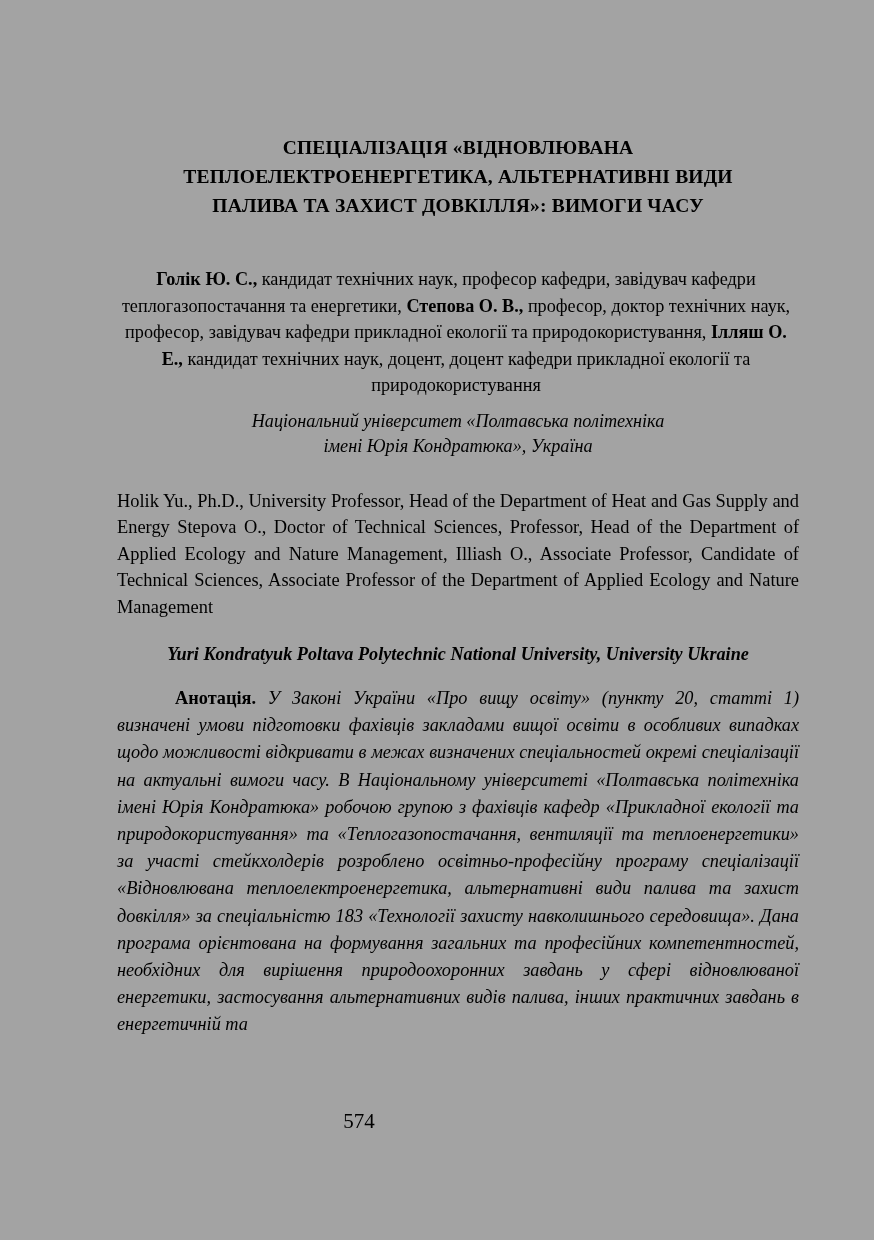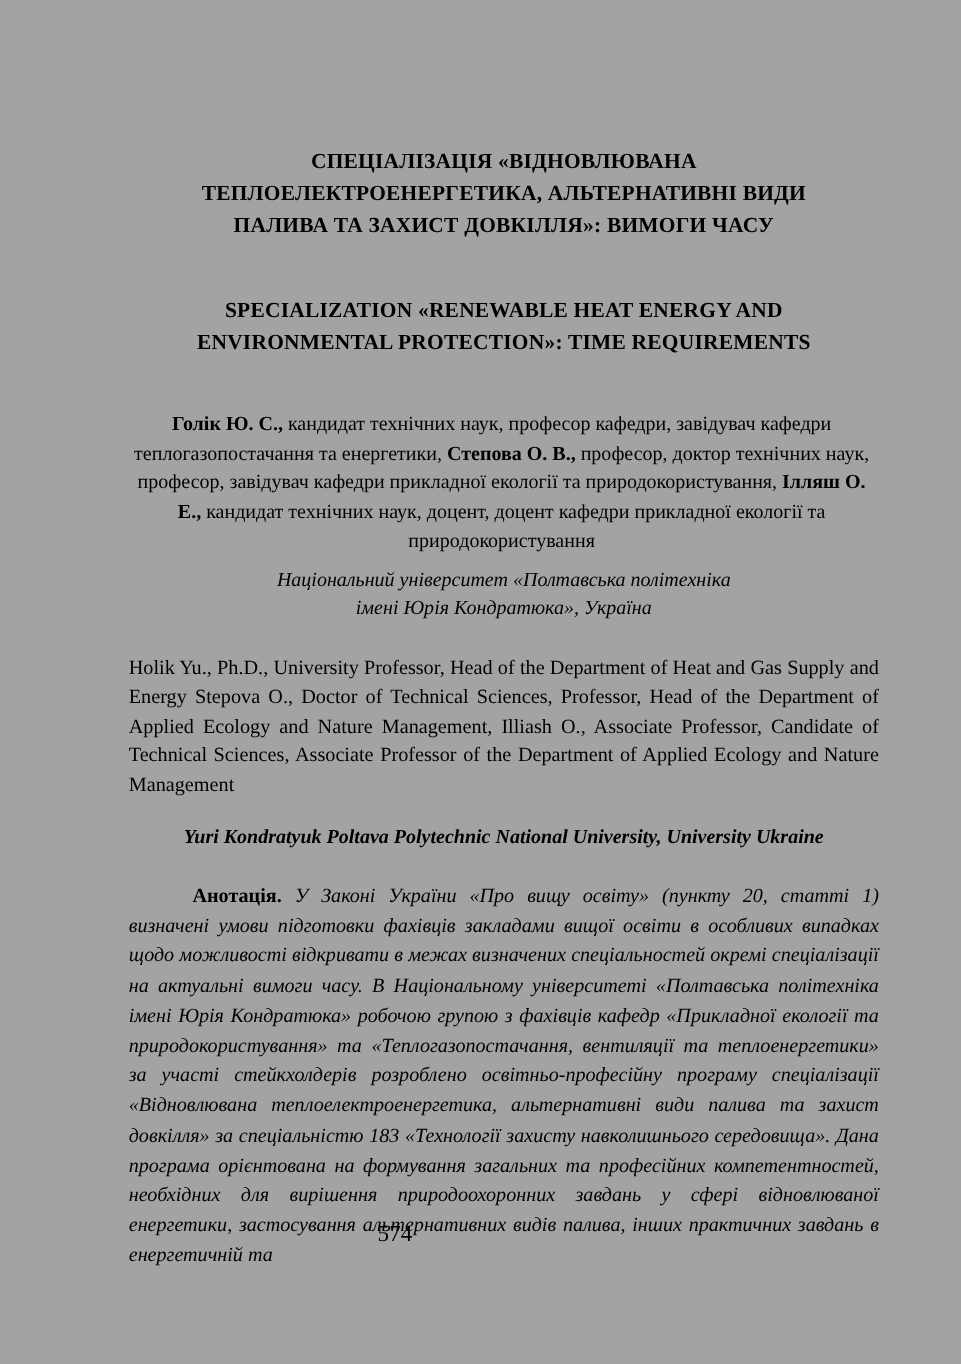--- a/index.html
+++ b/index.html
@@ -89,21 +89,21 @@
     margin-top: 22px;
     text-align: center;
     font-style: italic;
     font-size: 18.2px;
     line-height: 25px;
     font-weight: bold;
   }
 
   
   .abstract {
-    margin-top: 28px;
+    margin-top: 18px;
     text-align: justify;
     font-style: italic;
     font-size: 18.3px;
     line-height: 27.2px;
     text-indent: 58px;
   }
   .abstract .lead {
     font-weight: bold;
     font-style: normal;
   }
@@ -120,21 +120,20 @@
   }
 </style>
 </head>
 <body>
 
 <div class="page">
   <div class="content">
 
     <div class="title-block">
       <div class="title-ua">СПЕЦІАЛІЗАЦІЯ «ВІДНОВЛЮВАНА ТЕПЛОЕЛЕКТРОЕНЕРГЕТИКА, АЛЬТЕРНАТИВНІ ВИДИ ПАЛИВА ТА ЗАХИСТ ДОВКІЛЛЯ»: ВИМОГИ ЧАСУ</div>
-      <div class="title-en">SPECIALIZATION «RENEWABLE HEAT ENERGY AND ENVIRONMENTAL PROTECTION»: TIME REQUIREMENTS</div>
     </div>
 
     <div class="authors-ua">
       <b>Голік Ю. С.,</b><span> кандидат технічних наук, професор кафедри, завідувач кафедри теплогазопостачання та енергетики, </span><b>Степова О. В.,</b><span> професор, доктор технічних наук, професор, завідувач кафедри прикладної екології та природокористування, </span><b>Ілляш О. Е.,</b><span> кандидат технічних наук, доцент, доцент кафедри прикладної екології та природокористування</span>
     </div>
 
     <div class="affil-ua">
       <div>Національний університет «Полтавська політехніка</div>
       <div>імені Юрія Кондратюка», Україна</div>
     </div>

